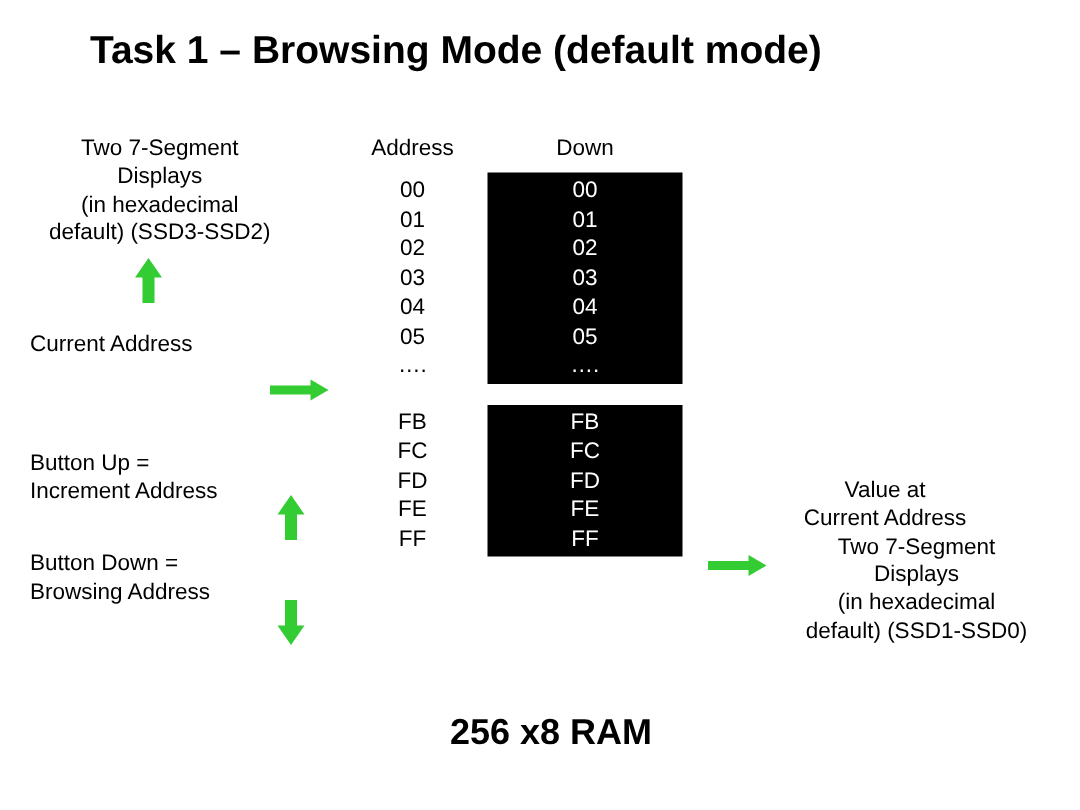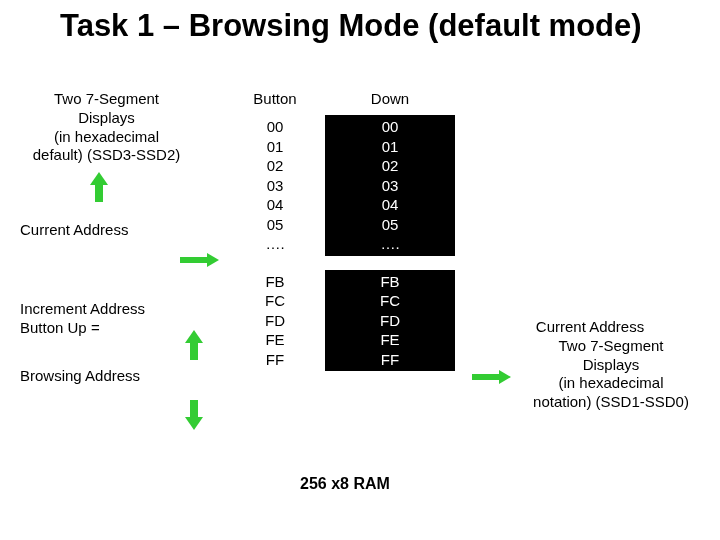--- a/index.html
+++ b/index.html
@@ -7,23 +7,23 @@
     width: 720px;
     height: 540px;
     background: #fff;
     font-family: Arial, Helvetica, sans-serif;
     color: #000;
     position: relative;
     overflow: hidden;
   }
   .title {
     position: absolute;
-    top: 8px;
+    top: 18px;
     left: 60px;
-    font-size: 31px;
+    font-size: 26px;
     font-weight: bold;
   }
   .left-col {
     position: absolute;
     left: 14px;
     top: 90px;
     width: 185px;
     font-size: 15px;
     text-align: center;
     line-height: 1.25;
@@ -126,21 +126,21 @@
     text-align: center;
     font-size: 15px;
     line-height: 1.3;
     padding: 2px 0;
   }
   .gap { height: 14px; }
   .ram-label {
     position: absolute;
     left: 300px;
     top: 475px;
-    font-size: 16px;
+    font-size: 24px;
     font-weight: bold;
   }
   .right-col {
     position: absolute;
     left: 470px;
     top: 318px;
     width: 240px;
     font-size: 15px;
     text-align: center;
     line-height: 1.25;
@@ -162,36 +162,37 @@
 
 <div class="left-col">
   <div class="seg-displays">
     <div>Two 7-Segment</div>
     <div>Displays</div>
     <div>(in hexadecimal</div>
     <div>default) (SSD3-SSD2)</div>
   </div>
   <div class="curr-addr">Current Address</div>
   <div class="btn-up">
+    <div>Button Up =</div>
     <div> Increment Address</div>
-    <div>Button Up =</div>
   </div>
   <div class="btn-down">
+    <div>Button Down =</div>
     <div> Browsing Address</div>
   </div>
 </div>
 
 <span class="arrow-up arrow-up-holder"></span>
 <span class="arrow-right arrow-right-1"></span>
 <span class="arrow-up arrow-up-holder-2"></span>
 <span class="arrow-down arrow-down-holder"></span>
 
 <div class="table-wrap">
   <div class="colheads">
-    <div class="ch-addr">Button</div>
+    <div class="ch-addr">Address</div>
     <div class="ch-data">Down</div>
   </div>
   <div class="datablock">
     <div class="addr-col" id="addr-top">
         <div>00</div>
         <div>01</div>
         <div>02</div>
         <div>03</div>
         <div>04</div>
         <div>05</div>
@@ -224,20 +225,21 @@
         <div>FF</div>
       </div>
   </div>
 </div>
 
 <div class="ram-label">256 x8 RAM</div>
 
 <span class="arrow-right arrow-right-2"></span>
 
 <div class="right-col">
+  <div>Value at</div>
   <div>Current Address</div>
   <div class="indent">
     <div>Two 7-Segment</div>
     <div>Displays</div>
     <div>(in hexadecimal</div>
-    <div>notation) (SSD1-SSD0)</div>
+    <div>default) (SSD1-SSD0)</div>
   </div>
 </div>
 
 </body></html>

